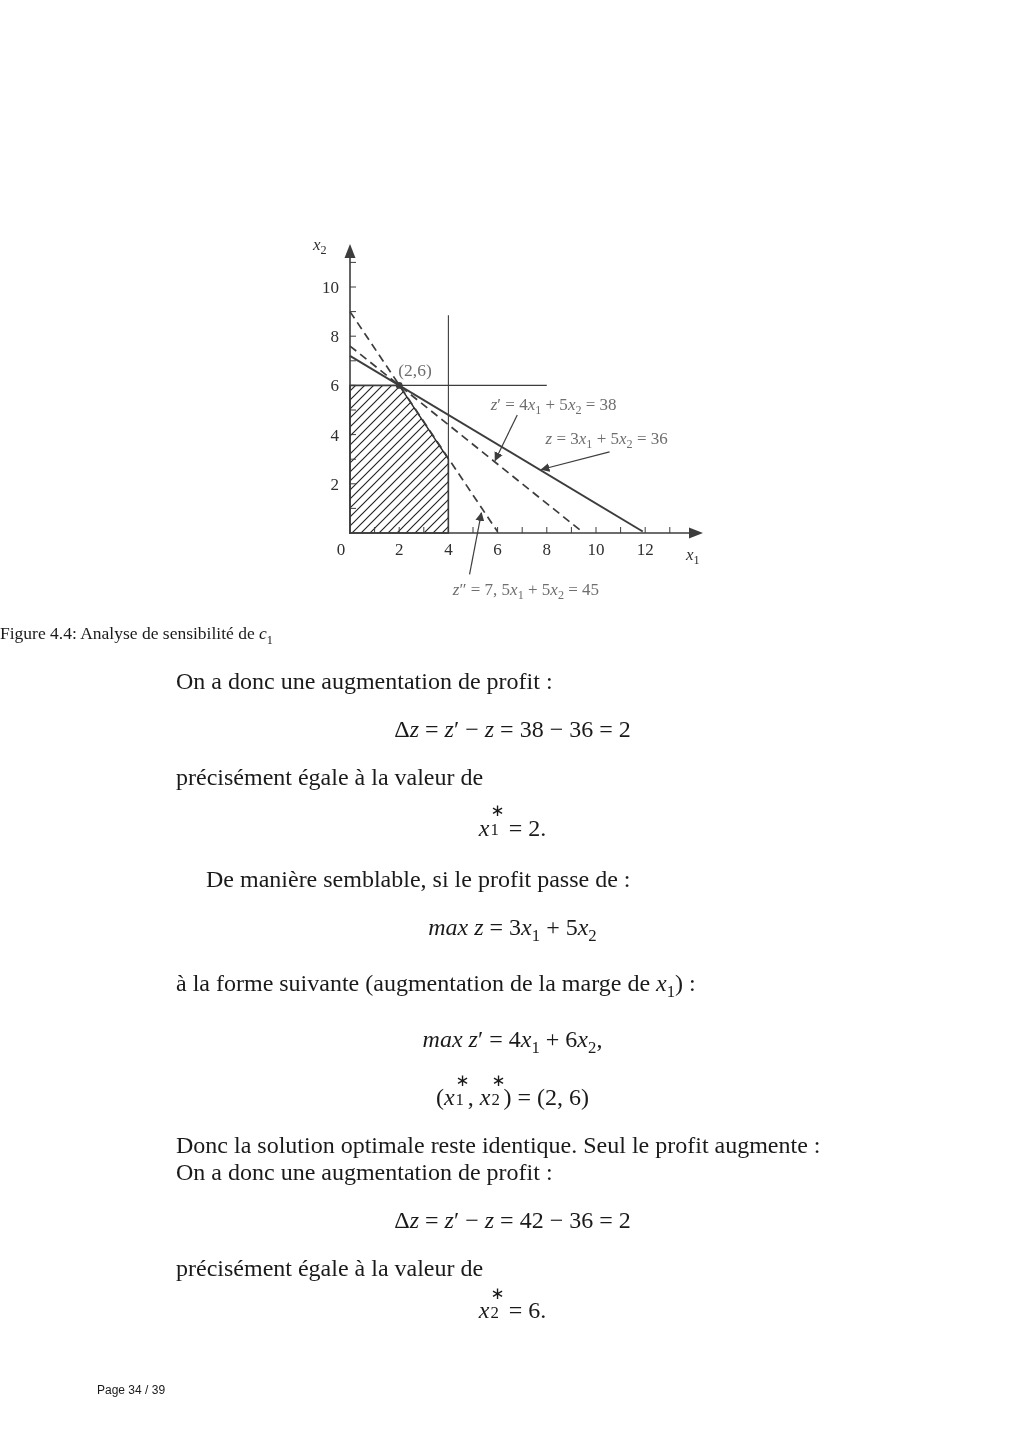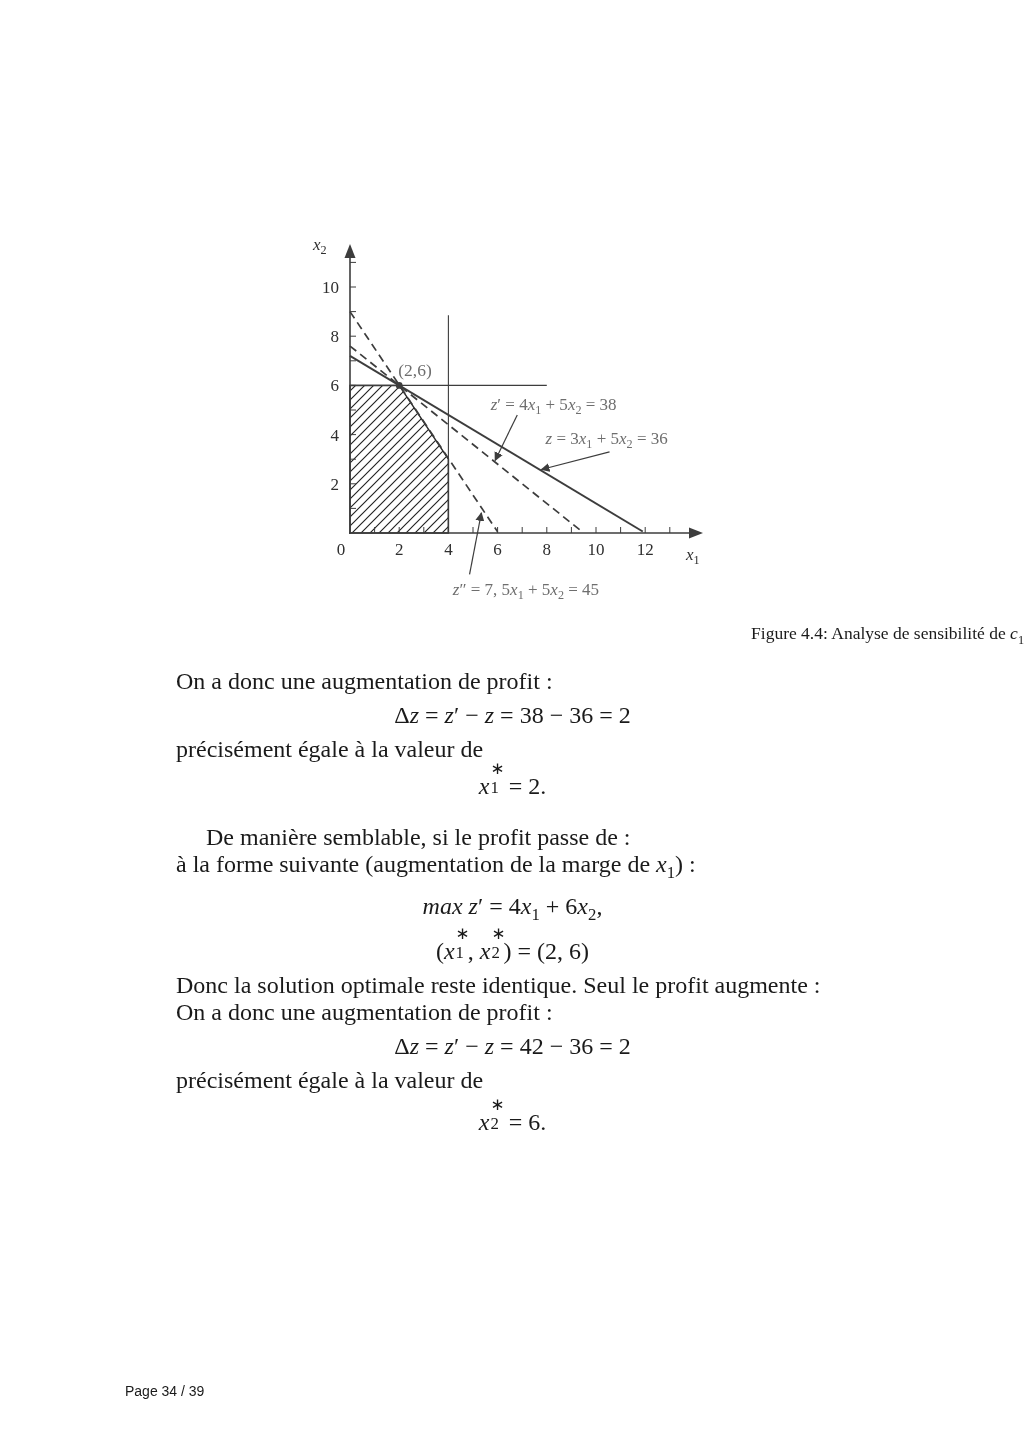--- a/index.html
+++ b/index.html
@@ -1,34 +1,34 @@
 <!DOCTYPE html>
 <html><head>
 <meta charset="utf-8">
 <style>
   html,body{margin:0;padding:0;background:#ffffff;}
   .page{position:relative;width:1024px;height:1449px;background:#ffffff;
         font-family:"Liberation Serif",serif;color:#1a1a1a;overflow:hidden;}
   .fig{position:absolute;left:281px;top:226px;margin:0;}
   svg text{font-family:"Liberation Serif",serif;}
-  .caption{position:absolute;left:0;top:620px;width:1024px;text-align:right;
+  .caption{position:absolute;left:0;top:620px;width:1024px;text-align:left;
            font-size:17.5px;line-height:27px;}
   .body-col{position:absolute;left:176px;top:668px;width:673px;
             font-size:24px;line-height:27px;}
   .body-col p{margin:0;text-align:justify;}
   .body-col p.indent{margin-top:24px;text-indent:30px;}
-  .eq{margin:7px 0;text-align:center;}
+  .eq{margin:21px 0;text-align:center;}
   .eq.tight{margin-top:1px;}
   .eq.last{margin-top:12px;}
   sub{font-size:70%;}
   .ss{position:relative;display:inline-block;width:0.55em;height:1em;vertical-align:0;font-style:normal;}
   .ss .sp{position:absolute;left:1px;top:-0.52em;font-size:0.7em;line-height:1;}
   .ss .sb{position:absolute;left:1px;bottom:-0.18em;font-size:0.7em;line-height:1;}
   .footer{position:absolute;left:97px;top:1383px;
-          font-family:"Liberation Sans",sans-serif;font-size:14px;color:#1a1a1a;margin-left:28px;}
+          font-family:"Liberation Sans",sans-serif;font-size:12px;color:#1a1a1a;}
 </style>
 </head>
 <body>
 
 <div class="page">
 
   <figure class="fig">
     <svg id="figure-svg" width="455" height="392" viewBox="0 0 455 392">
         <defs>
           <marker id="ah" viewBox="0 0 10 10" refX="9" refY="5" markerWidth="7.5" markerHeight="7.5" orient="auto-start-reverse">
@@ -98,20 +98,21 @@
   </figure>
 
   <div class="caption">Figure 4.4: Analyse de sensibilité de <i>c</i><sub>1</sub></div>
 
   <main class="body-col">
     <p>On a donc une augmentation de profit :</p>
     <div class="eq">Δ<i>z</i> = <i>z</i>′ − <i>z</i> = 38 − 36 = 2</div>
     <p>précisément égale à la valeur de</p>
     <div class="eq"><i>x</i><span class="ss"><span class="sp">∗</span><span class="sb">1</span></span> = 2.</div>
     <p class="indent">De manière semblable, si le profit passe de :</p>
+    <div class="eq"><i>max z</i> = 3<i>x</i><sub>1</sub> + 5<i>x</i><sub>2</sub></div>
     <p>à la forme suivante (augmentation de la marge de <i>x</i><sub>1</sub>) :</p>
     <div class="eq"><i>max z</i>′ = 4<i>x</i><sub>1</sub> + 6<i>x</i><sub>2</sub>,</div>
     <div class="eq tight">(<i>x</i><span class="ss"><span class="sp">∗</span><span class="sb">1</span></span>, <i>x</i><span class="ss"><span class="sp">∗</span><span class="sb">2</span></span>) = (2, 6)</div>
     <p>Donc la solution optimale reste identique. Seul le profit augmente :</p>
     <p>On a donc une augmentation de profit :</p>
     <div class="eq">Δ<i>z</i> = <i>z</i>′ − <i>z</i> = 42 − 36 = 2</div>
     <p>précisément égale à la valeur de</p>
     <div class="eq last"><i>x</i><span class="ss"><span class="sp">∗</span><span class="sb">2</span></span> = 6.</div>
   </main>
 

